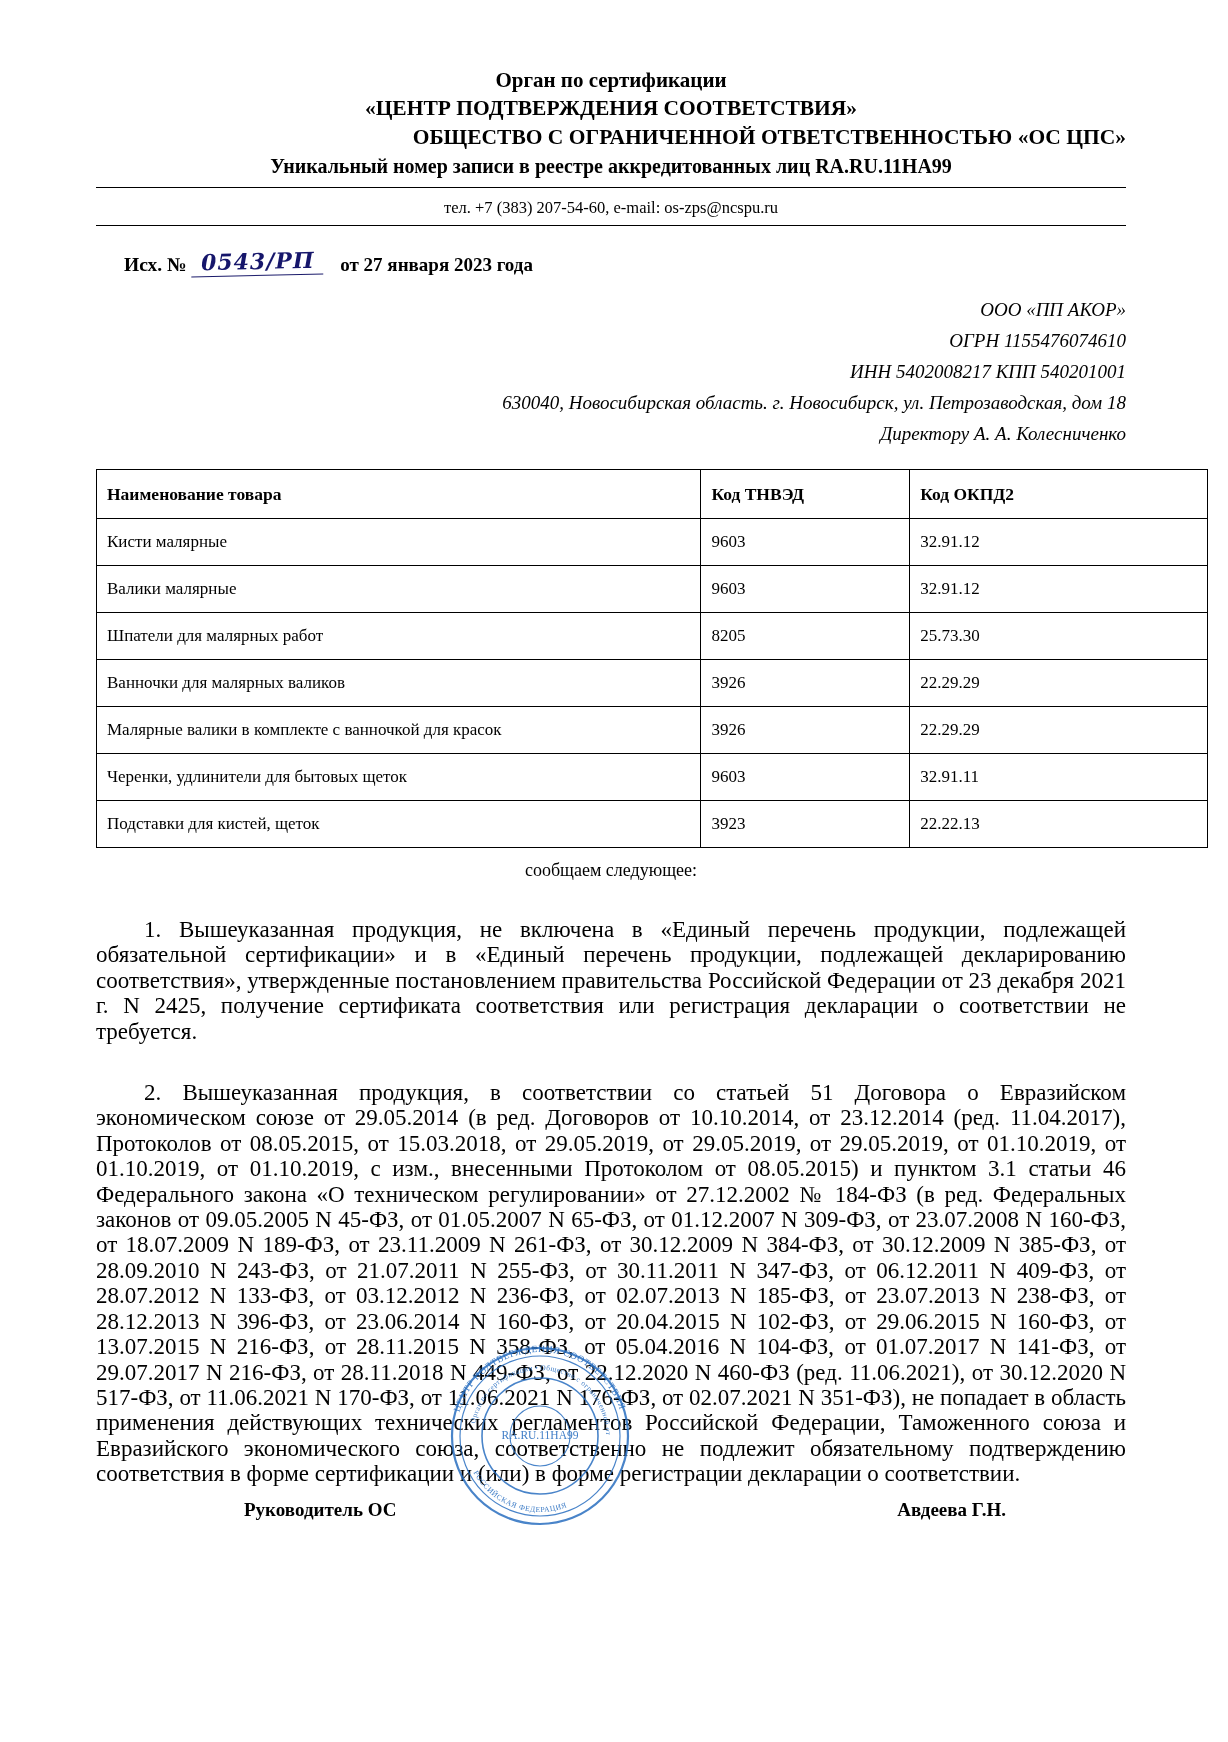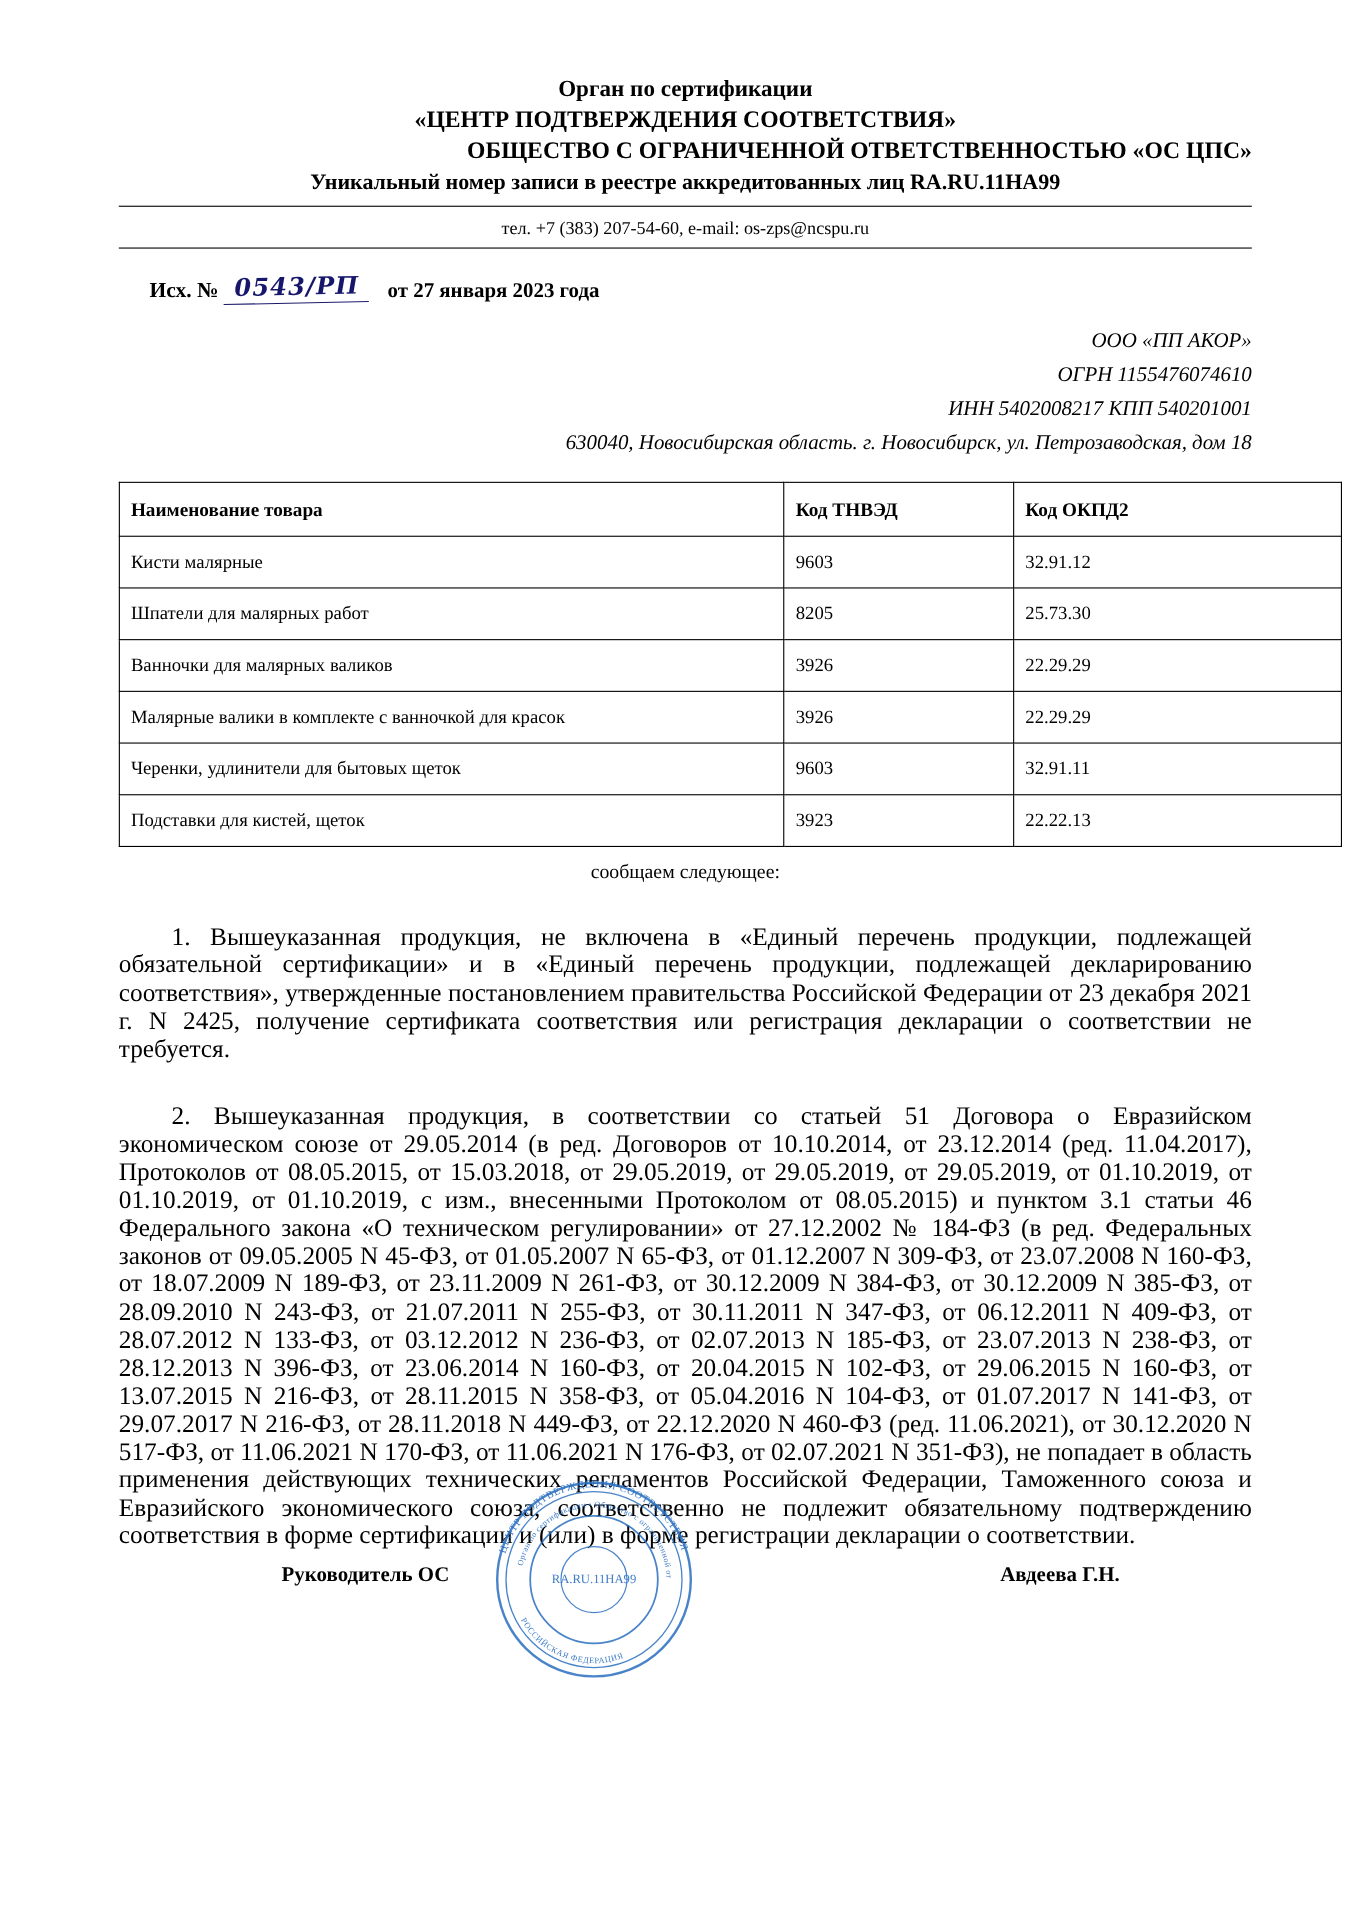--- a/index.html
+++ b/index.html
@@ -17,21 +17,21 @@
   }
   .page {
     position: relative;
     width: 1228px;
     height: 1742px;
     padding: 0;
     box-sizing: border-box;
   }
   .content {
     position: absolute;
-    left: 108px;
+    left: 96px;
     top: 66px;
     width: 1030px;
   }
 
   
   .hdr {
     text-align: center;
     font-weight: bold;
   }
   .hdr .l1 { font-size: 21px; line-height: 28px; }
@@ -178,39 +178,45 @@
       <span class="lbl">Исх. №</span>
       <span class="hand">0543/РП</span>
       <span class="date">от 27 января 2023 года</span>
     </div>
 
     <div class="addressee">
       <div>ООО «ПП АКОР»</div>
       <div>ОГРН 1155476074610</div>
       <div>ИНН 5402008217 КПП 540201001</div>
       <div>630040, Новосибирская область. г. Новосибирск, ул. Петрозаводская, дом 18</div>
+      <div>Директору А. А. Колесниченко</div>
     </div>
 
 
     <table class="goods">
       <colgroup>
           <col class="c1">
           <col class="c2">
           <col class="c3">
         </colgroup>
       <thead>
         <tr>
           <th>Наименование товара</th>
           <th>Код ТНВЭД</th>
           <th>Код ОКПД2</th>
         </tr>
       </thead>
       <tbody>
         <tr>
           <td>Кисти малярные</td>
+          <td>9603</td>
+          <td>32.91.12</td>
+        </tr>
+        <tr>
+          <td>Валики малярные</td>
           <td>9603</td>
           <td>32.91.12</td>
         </tr>
         <tr>
           <td>Шпатели для малярных работ</td>
           <td>8205</td>
           <td>25.73.30</td>
         </tr>
         <tr>
           <td>Ванночки для малярных валиков</td>

